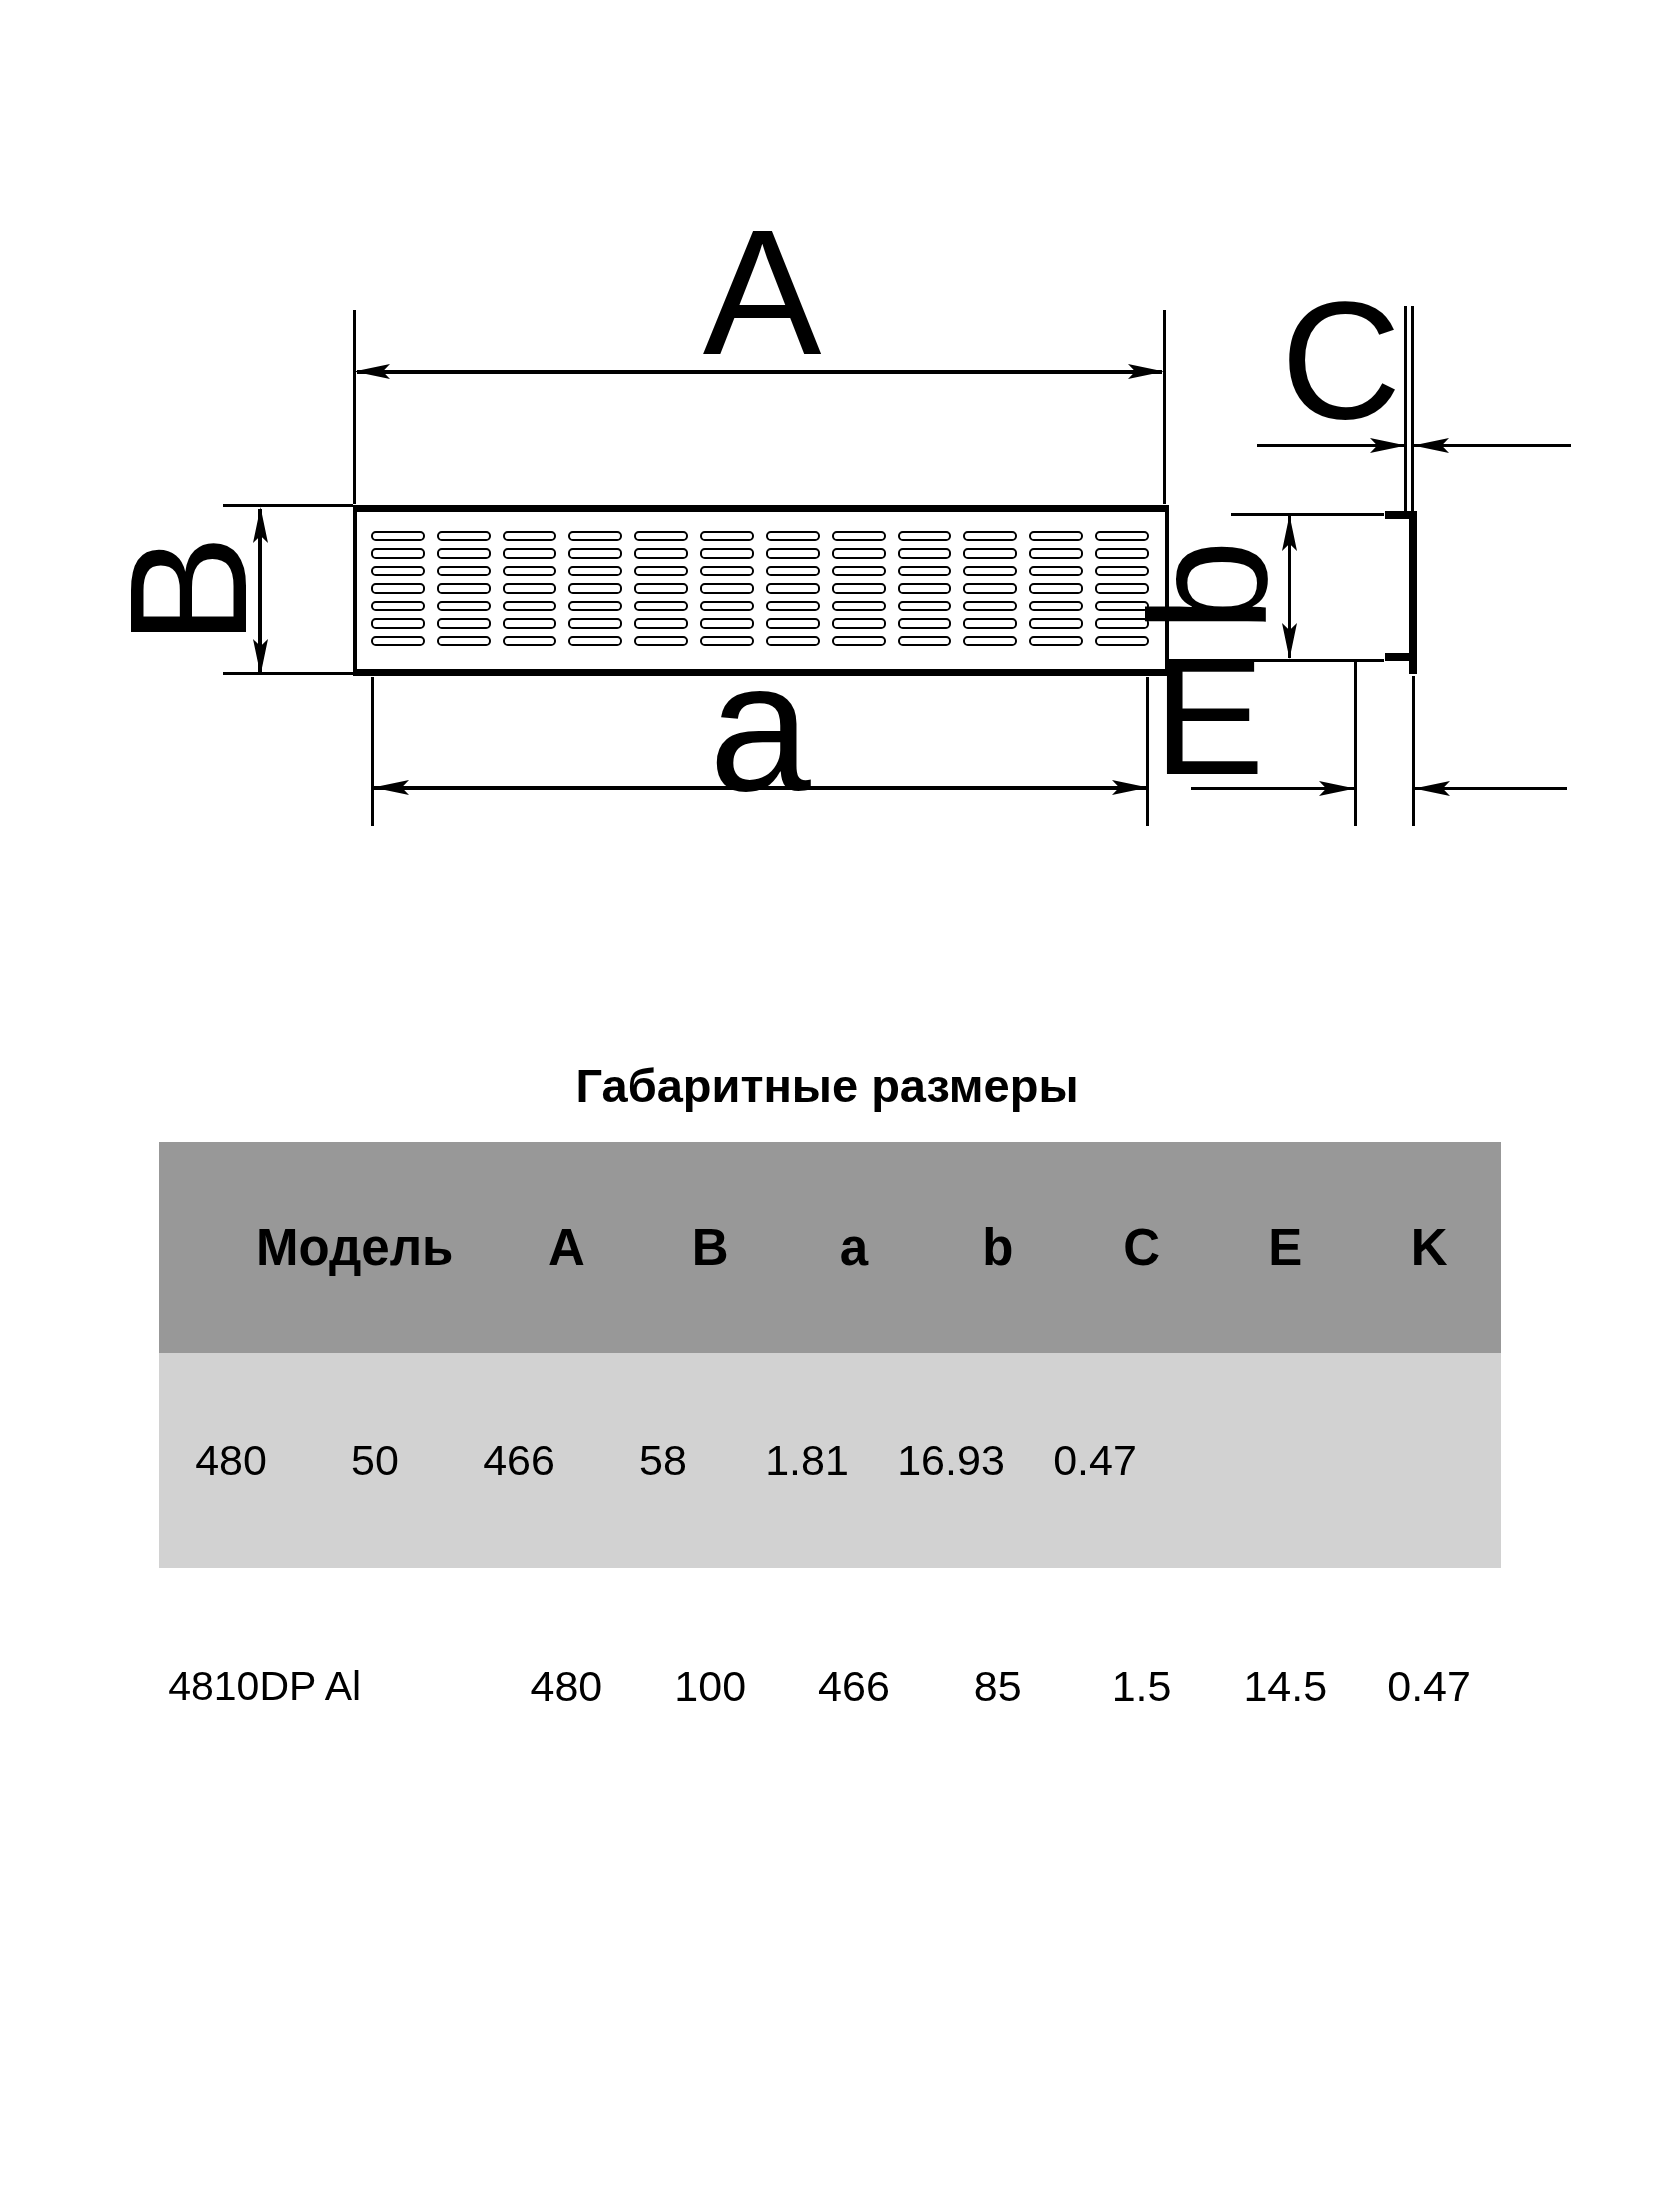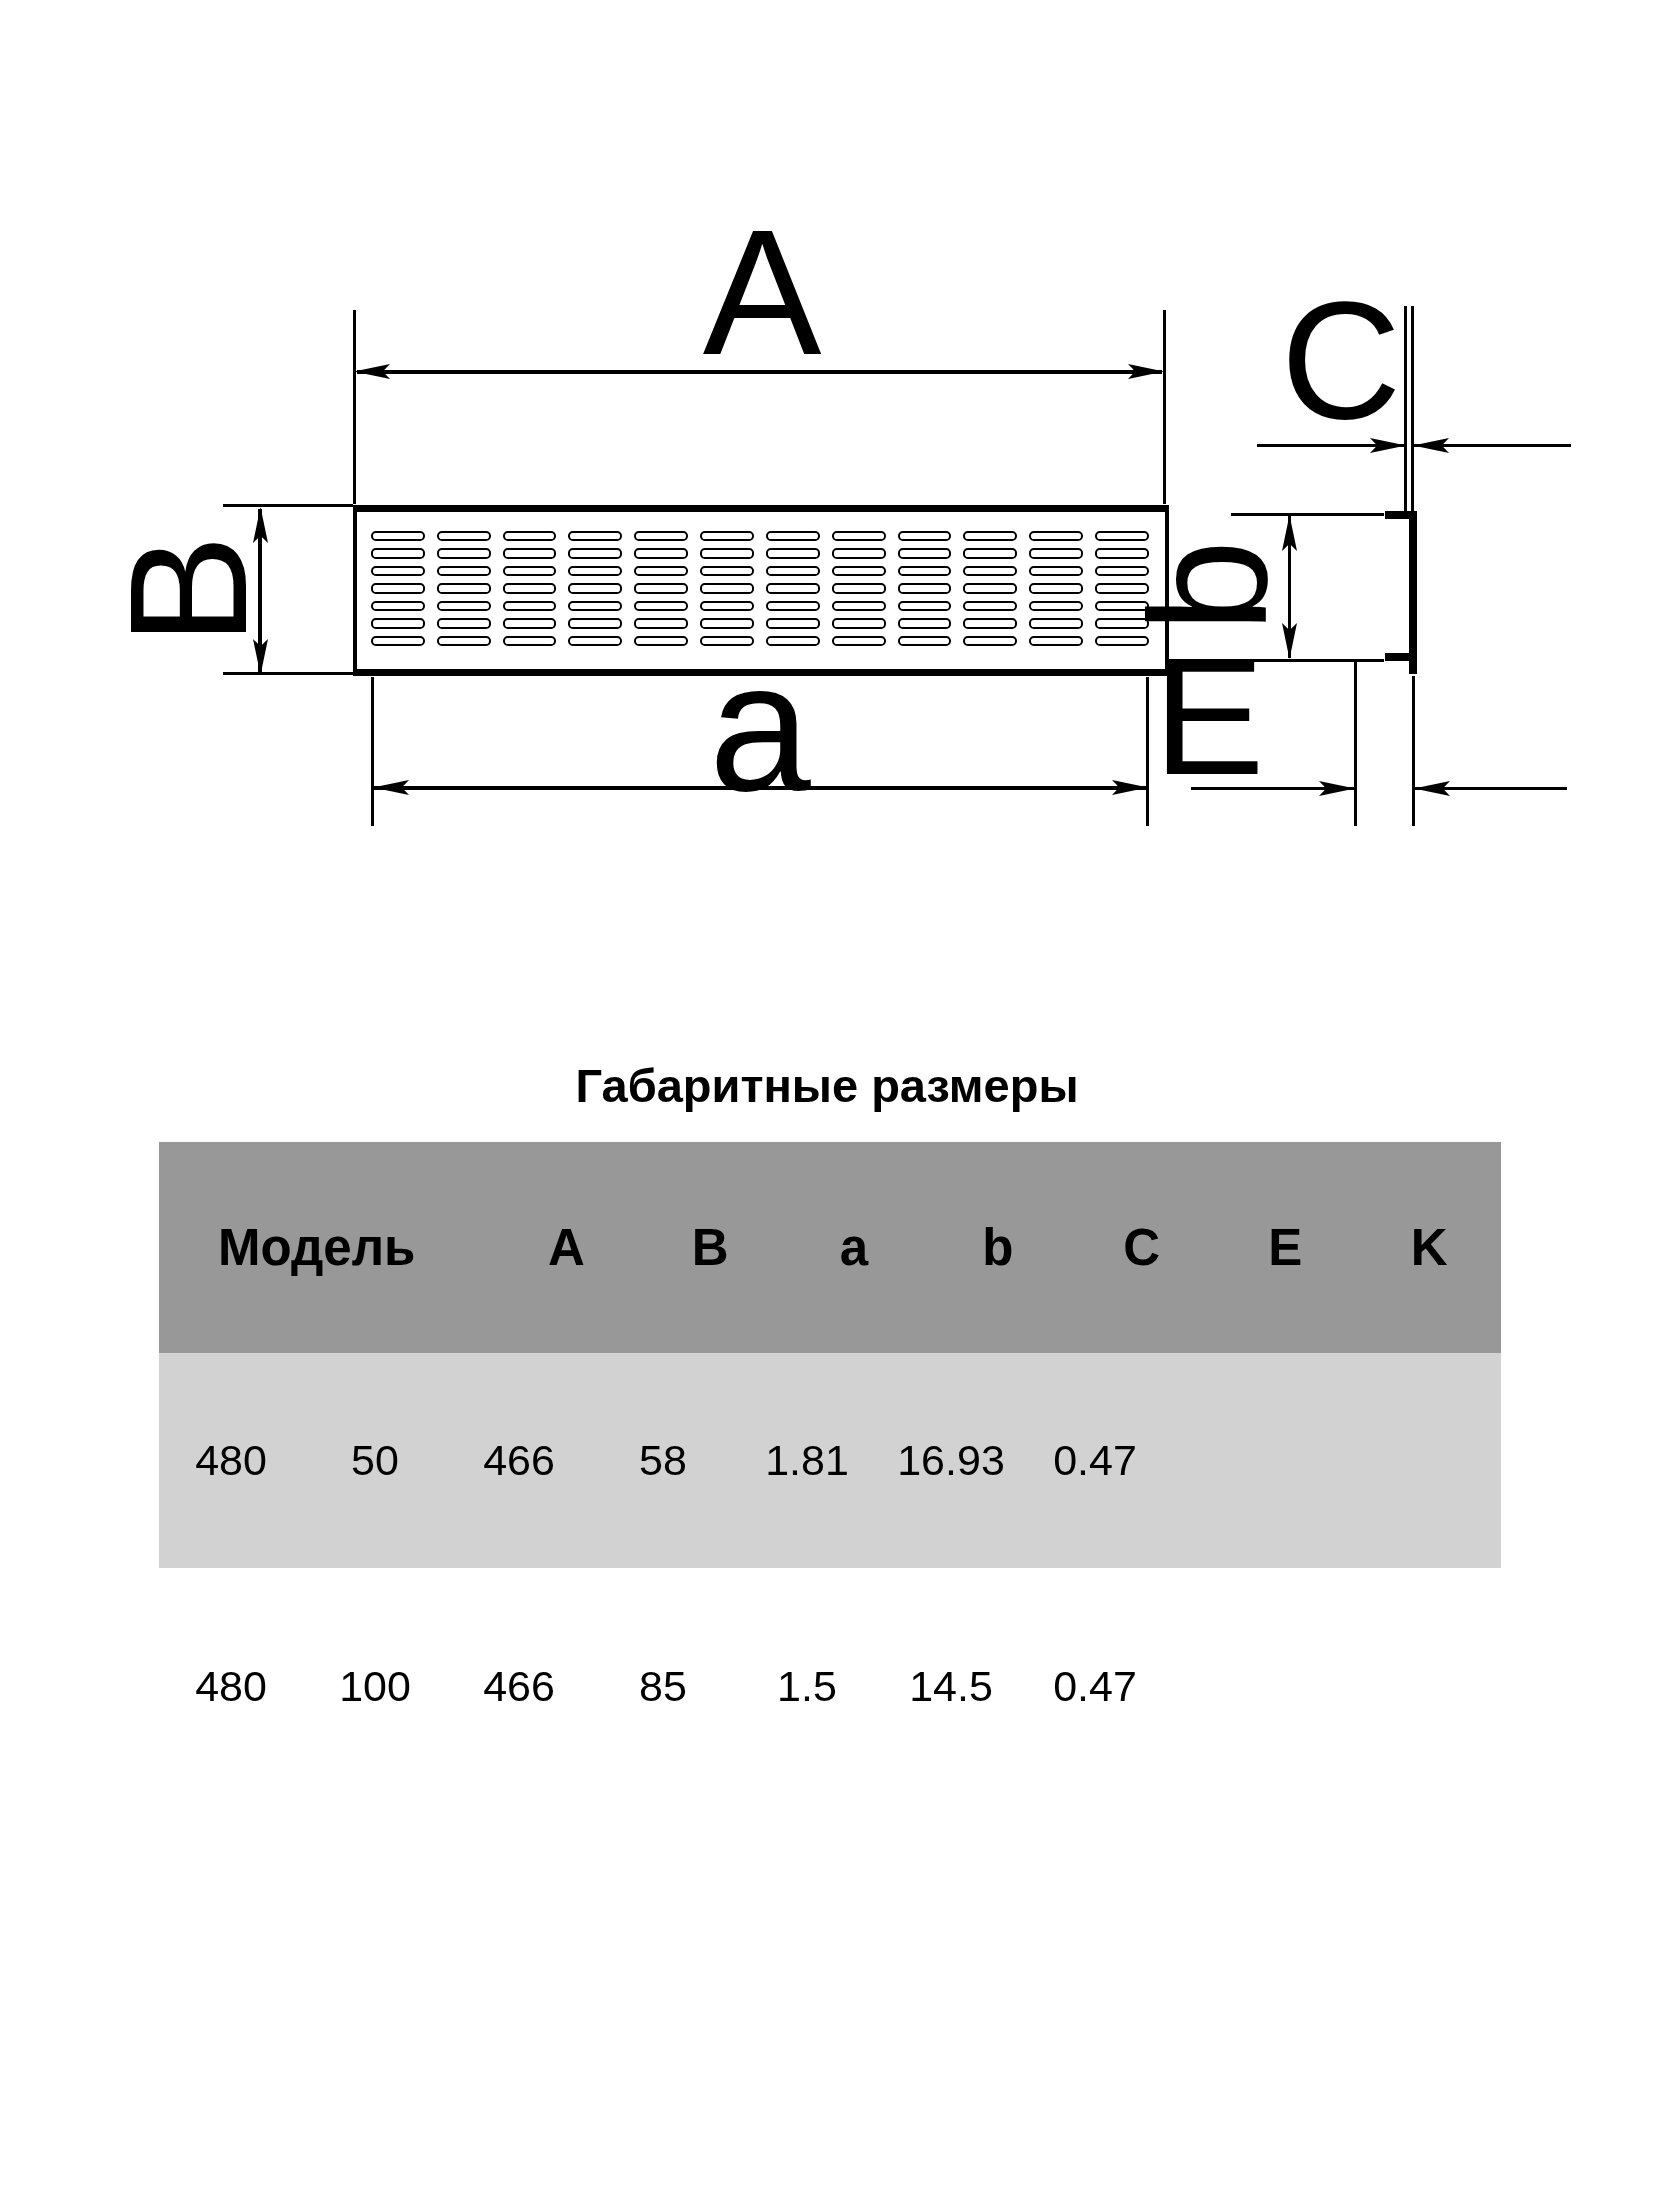--- a/index.html
+++ b/index.html
@@ -26,21 +26,21 @@
              display:grid;grid-template-columns:repeat(12,1fr);grid-template-rows:repeat(7,1fr);
              column-gap:12px;row-gap:7px;}
   #slot-grid .slot{box-sizing:border-box;border:2.7px solid #000;border-radius:4.8px;background:#fff;}
 
   
   #dims-table{position:absolute;left:159px;top:1142px;width:1342px;}
   .t-row{display:flex;align-items:center;}
   .t-row .c-model{width:336px;box-sizing:border-box;}
   .t-row .c-num{width:144px;text-align:center;}
   #t-header{height:211px;background:#989898;font-weight:700;font-size:51px;}
-  #t-header .c-model{padding-left:59px;}
+  #t-header .c-model{padding-left:97px;}
   #t-row1{height:215px;background:#d2d2d2;}
   #t-row2{height:237px;background:#ffffff;}
   .model-cell{font-size:41px;font-weight:400;padding-left:9.2px;}
   .val{font-size:43px;font-weight:400;}
   #table-title{position:absolute;left:827px;top:1058px;transform:translateX(-50%);
                font-size:47px;font-weight:700;white-space:nowrap;}
 </style>
 </head>
 <body>
 
@@ -201,20 +201,21 @@
       <div class="c-num val">480</div>
       <div class="c-num val">50</div>
       <div class="c-num val">466</div>
       <div class="c-num val">58</div>
       <div class="c-num val">1.81</div>
       <div class="c-num val">16.93</div>
       <div class="c-num val">0.47</div>
     </div>
 
     <div id="t-row2" class="t-row">
+      <div class="c-model model-cell">4810DP Al</div>
       <div class="c-num val">480</div>
       <div class="c-num val">100</div>
       <div class="c-num val">466</div>
       <div class="c-num val">85</div>
       <div class="c-num val">1.5</div>
       <div class="c-num val">14.5</div>
       <div class="c-num val">0.47</div>
     </div>
   </div>
 

